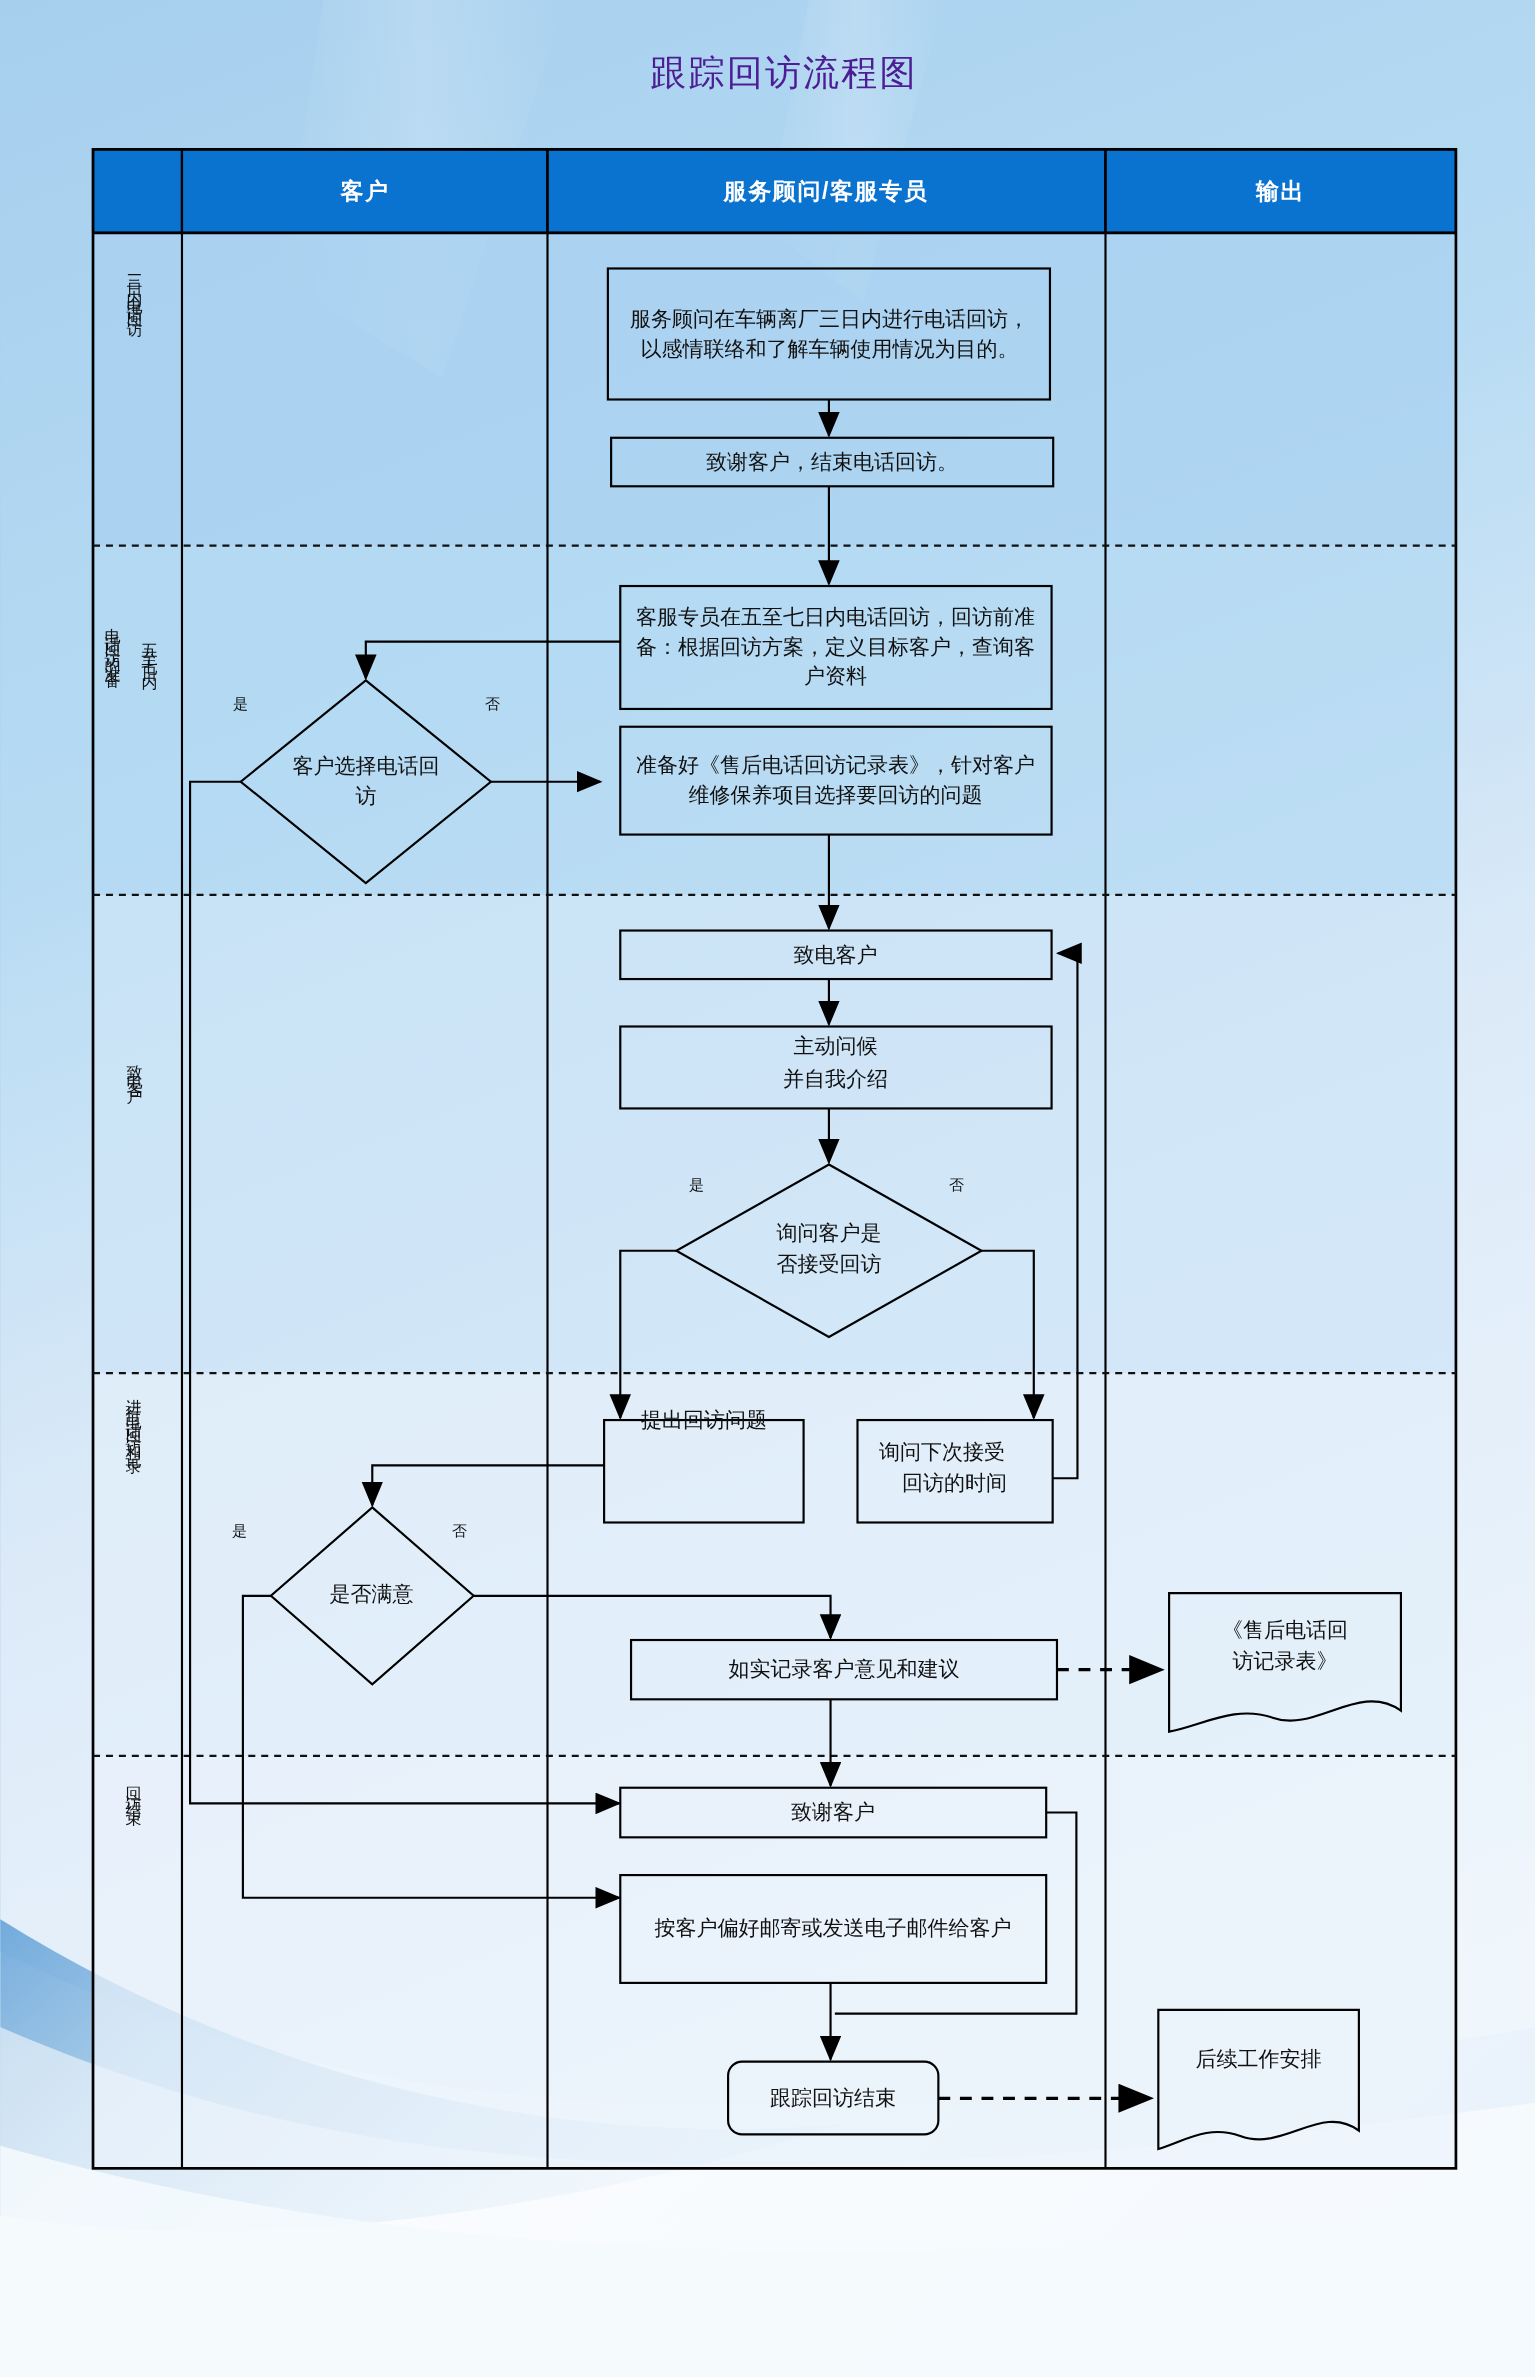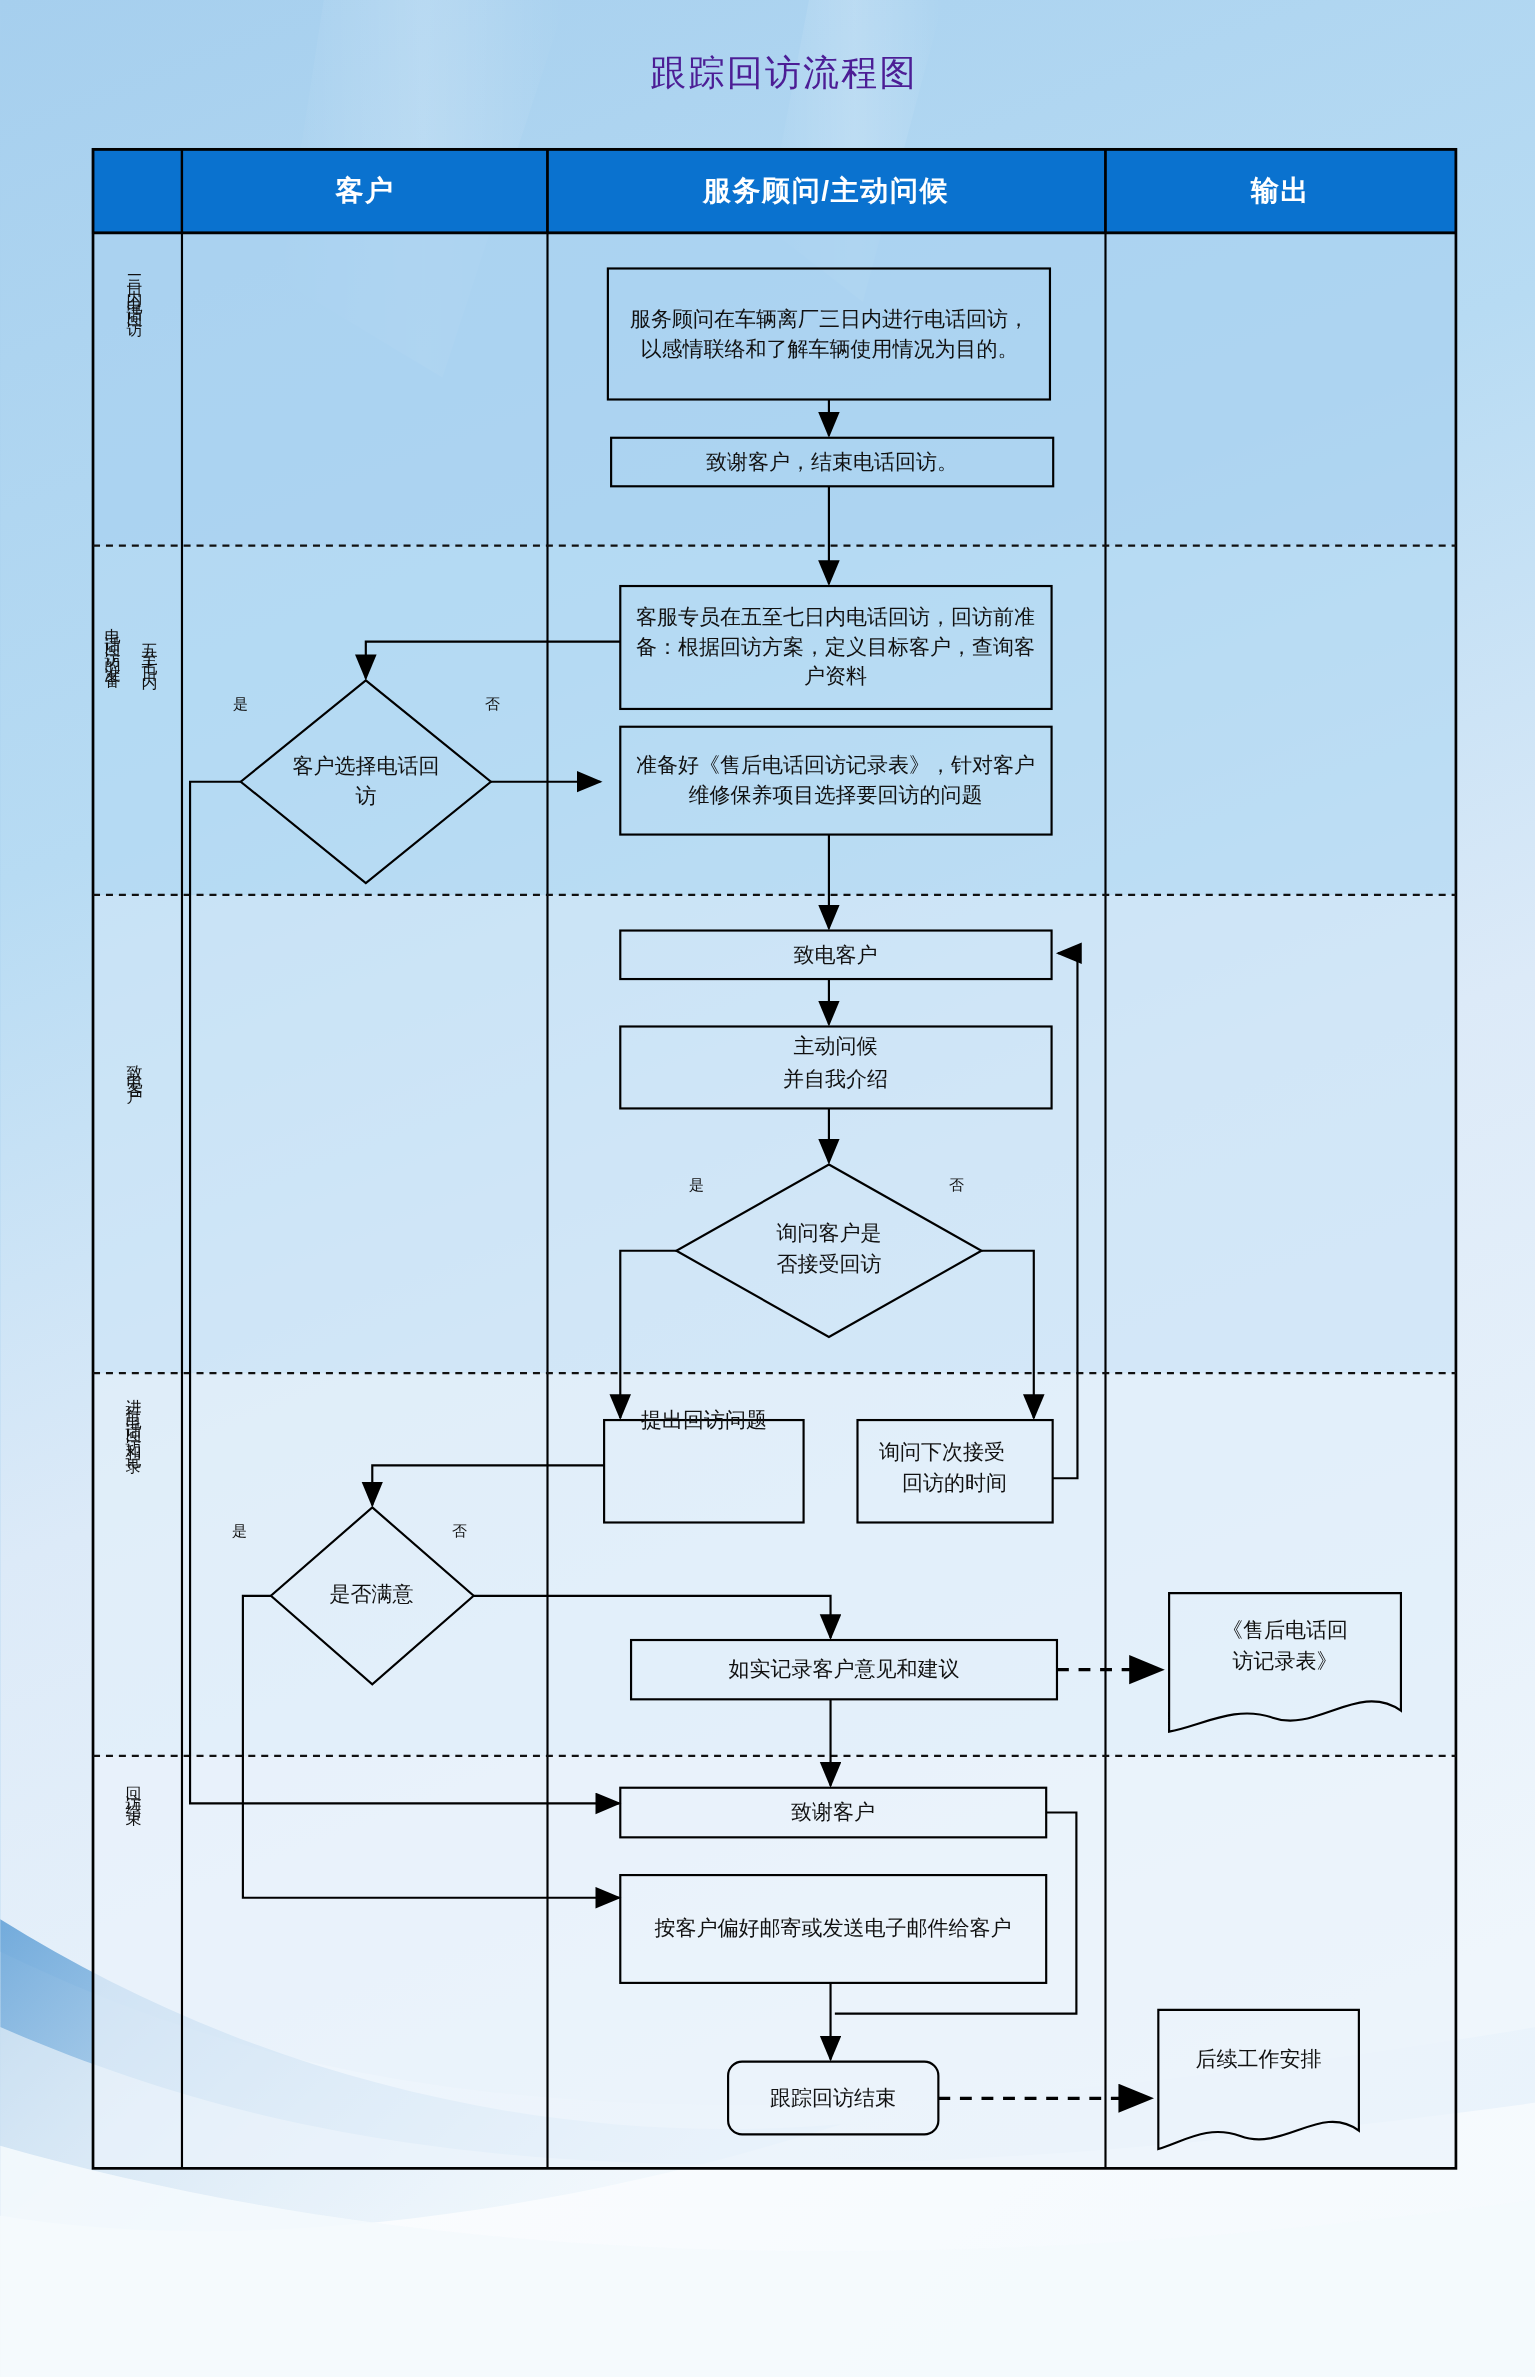--- a/index.html
+++ b/index.html
@@ -17,21 +17,21 @@
     font-family:"Liberation Sans","DejaVu Sans",sans-serif;
   }
   
   #chart{position:absolute;left:0;top:0;width:1536px;height:2377px;z-index:4;}
   .cell-label{
     position:absolute;z-index:6;color:#111;font-size:16px;line-height:1.28;
     writing-mode:vertical-rl;text-orientation:upright;letter-spacing:7.5px;
     font-family:"Liberation Serif","DejaVu Serif",serif;
   }
   .hdr{
-    position:absolute;z-index:6;color:#fff;font-size:28px;font-weight:bold;
+    position:absolute;z-index:6;color:#fff;font-size:23px;font-weight:bold;
     display:flex;align-items:center;justify-content:center;
     font-family:"Liberation Sans","DejaVu Sans",sans-serif;letter-spacing:1.6px;
   }
   .node-text{
     position:absolute;z-index:6;color:#111;font-size:21px;line-height:1.42;
     display:flex;align-items:center;justify-content:center;text-align:center;
     pointer-events:none;
   }
   .edge-label{
     position:absolute;z-index:6;color:#111;font-size:15px;
@@ -166,21 +166,21 @@
 
   <path d="M1940,3362 L1996,3362 L1996,3735 L1548,3735" stroke="#000" stroke-width="4" fill="none"></path>
   <path d="M1540,3678 L1540,3820" stroke="#000" stroke-width="4" fill="none" marker-end="url(#ar)"></path>
   <rect x="1350" y="3824" width="390" height="135" rx="26" ry="26" fill="none" stroke="#000" stroke-width="4"></rect>
   <path d="M1740,3892 L2128,3892" stroke="#000" stroke-width="6" stroke-dasharray="22 18" fill="none" marker-end="url(#ard)"></path>
   <path d="M2148,3728 L2520,3728 L2520,3952 C2450,3900 2380,3992 2300,3962
            C2240,3940 2195,3972 2148,3986 Z" fill="none" stroke="#000" stroke-width="4"></path>
 </svg>
 
 <div class="hdr" style="left:182px;top:149px;width:366px;height:84px;">客户</div>
-<div class="hdr" style="left:547px;top:149px;width:558px;height:84px;">服务顾问/主动问候</div>
+<div class="hdr" style="left:547px;top:149px;width:558px;height:84px;">服务顾问/客服专员</div>
 <div class="hdr" style="left:1105px;top:149px;width:351px;height:84px;text-align:right;">输出</div>
 
 <div class="cell-label" style="left:124px;top:262px;height:253px;">三日内电话回访</div>
 
 <div class="cell-label" style="left:102px;top:615px;height:248px;">电话回访的准备</div>
 <div class="cell-label" style="left:139px;top:631px;height:205px;">五至七日内</div>
 
 <div class="cell-label" style="left:124px;top:1052px;height:162px;">致电客户</div>
 
 <div class="cell-label" style="left:123px;top:1386px;height:334px;">进行电话回访和记录</div>

